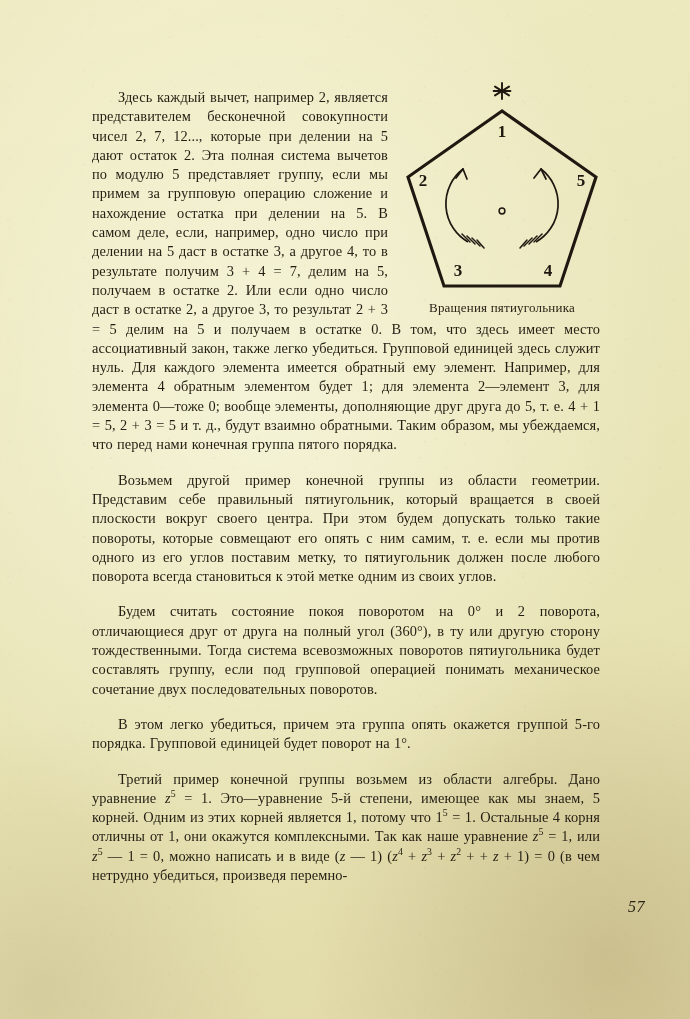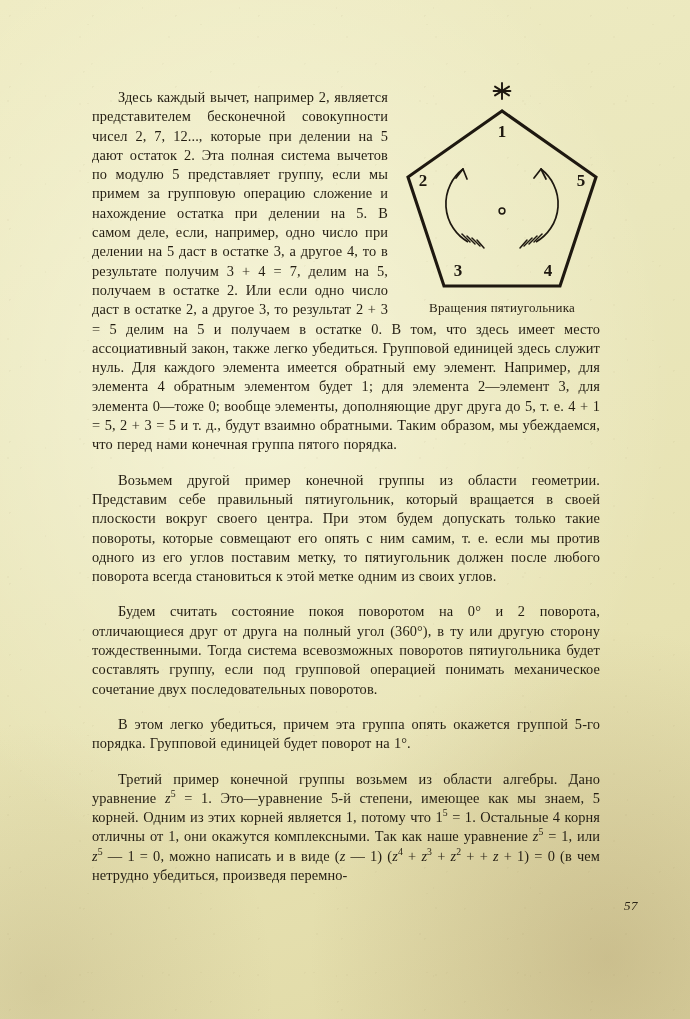--- a/index.html
+++ b/index.html
@@ -86,23 +86,23 @@
 
   sup {
     font-size: .68em;
     vertical-align: super;
     line-height: 0;
   }
   .mathvar { font-style: italic; }
 
   #page-number {
     position: absolute;
-    right: 52px;
+    right: 45px;
     top: 898px;
-    font-size: 13px;
+    font-size: 16px;
     font-style: italic;
     color: #2a2316;
     letter-spacing: .5px;
   }
 
   
   #content, #page-number { filter: blur(.18px); }
 </style>
 </head>
 <body>

